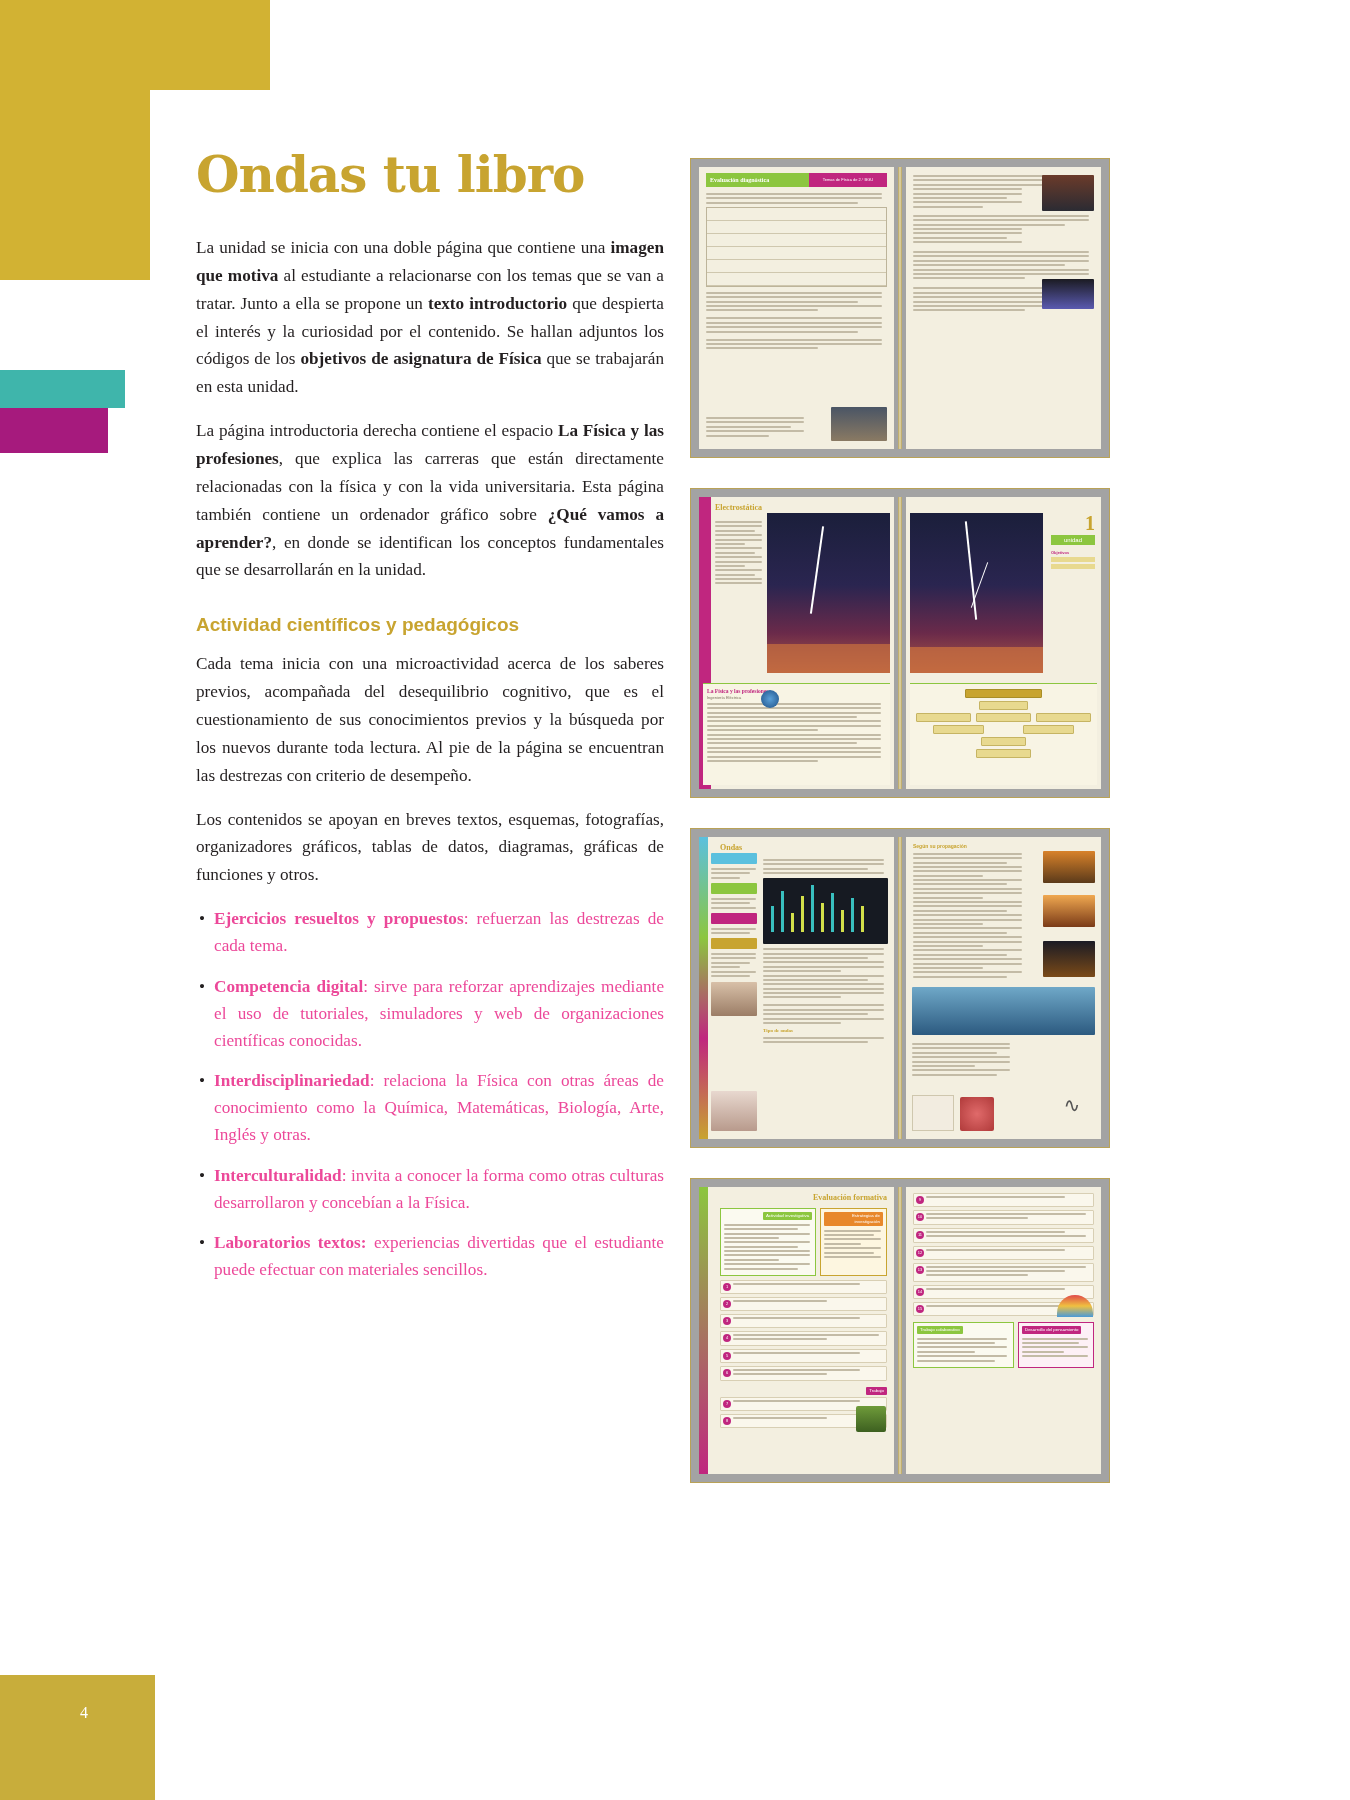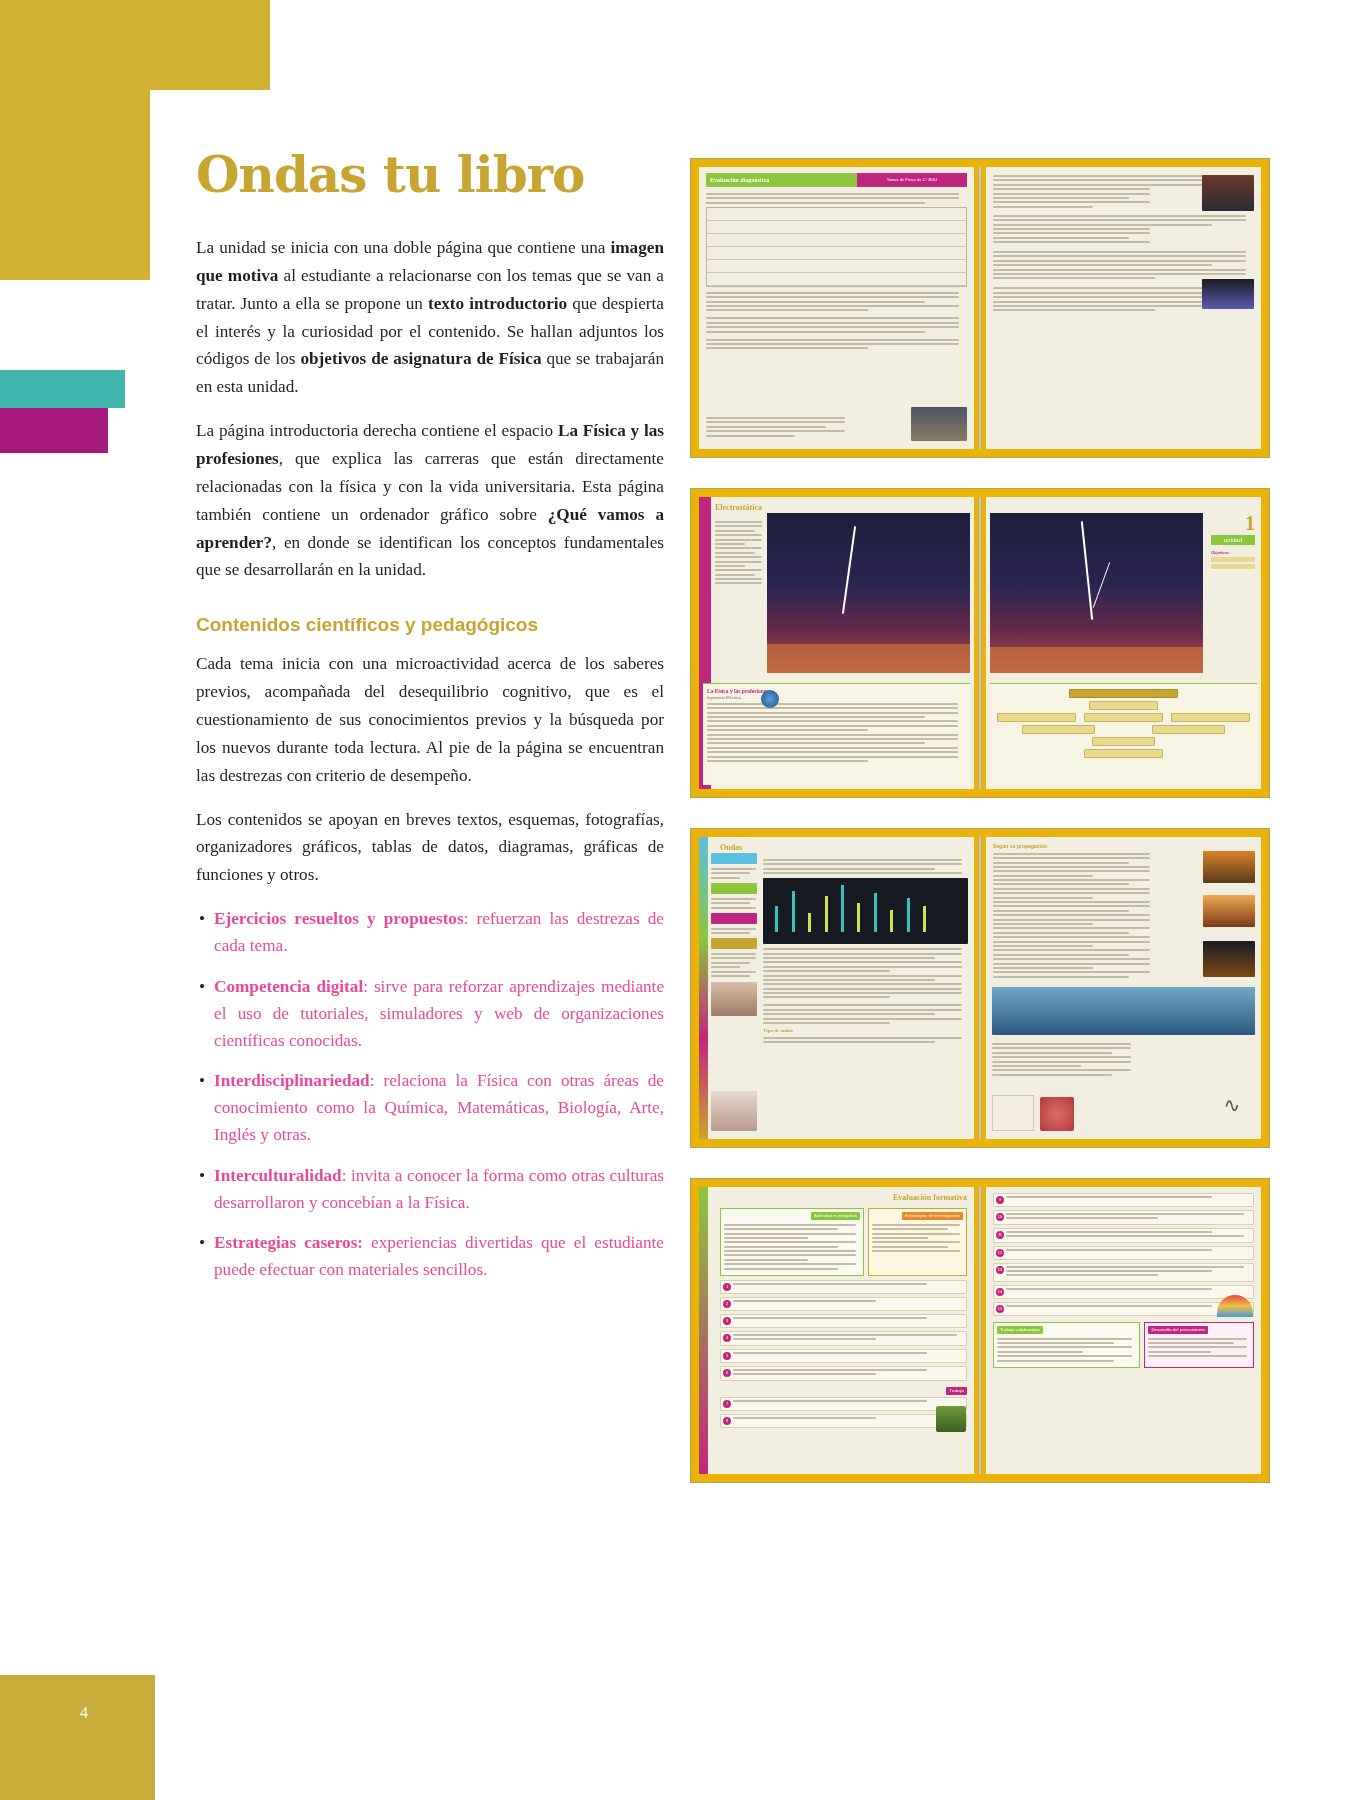--- a/index.html
+++ b/index.html
@@ -112,23 +112,23 @@
 
   
   .col-right {
     position: absolute;
     left: 690px;
     top: 158px;
     width: 500px;
   }
   .spread {
     position: relative;
-    width: 580px;
+    width: 420px;
     margin-bottom: 30px;
-    background: #eab308;
+    background: #a3a3a3;
     border: 1px solid #b9a257;
     box-sizing: border-box;
     overflow: hidden;
   }
   .spread .pages {
     position: absolute;
     left: 8px; top: 8px; right: 8px; bottom: 8px;
     display: flex;
     gap: 4px;
   }
@@ -262,32 +262,32 @@
 
 
   <p class="body">
     <span>La unidad se inicia con una doble página que contiene una </span><b>imagen que motiva</b><span> al estudiante a relacionarse con los temas que se van a tratar. Junto a ella se propone un </span><b>texto introductorio</b><span> que despierta el interés y la curiosidad por el contenido. Se hallan adjuntos los códigos de los </span><b>objetivos de asignatura de Física</b><span> que se trabajarán en esta unidad.</span>
   </p>
 
   <p class="body">
     <span>La página introductoria derecha contiene el espacio </span><b>La Física y las profesiones</b><span>, que explica las carreras que están directamente relacionadas con la física y con la vida universitaria. Esta página también contiene un ordenador gráfico sobre </span><b>¿Qué vamos a aprender?</b><span>, en donde se identifican los conceptos fundamentales que se desarrollarán en la unidad.</span>
   </p>
 
-  <h2 class="section">Contenidos científicos y pedagógicos</h2>
+  <h2 class="section">Actividad científicos y pedagógicos</h2>
 
   <p class="body">Cada tema inicia con una microactividad acerca de los saberes previos, acompañada del desequilibrio cognitivo, que es el cuestionamiento de sus conocimientos previos y la búsqueda por los nuevos durante toda lectura. Al pie de la página se encuentran las destrezas con criterio de desempeño.</p>
   <p class="body">Los contenidos se apoyan en breves textos, esquemas, fotografías, organizadores gráficos, tablas de datos, diagramas, gráficas de funciones y otros.</p>
 
 
   <ul class="bullets">
     <li><b>Ejercicios resueltos y propuestos</b><span>: refuerzan las destrezas de cada tema.</span></li>
     <li><b>Competencia digital</b><span>: sirve para reforzar aprendizajes mediante el uso de tutoriales, simuladores y web de organizaciones científicas conocidas.</span></li>
     <li><b>Interdisciplinariedad</b><span>: relaciona la Física con otras áreas de conocimiento como la Química, Matemáticas, Biología, Arte, Inglés y otras.</span></li>
     <li><b>Interculturalidad</b><span>: invita a conocer la forma como otras culturas desarrollaron y concebían a la Física.</span></li>
-    <li><b>Estrategias caseros:</b><span> experiencias divertidas que el estudiante puede efectuar con materiales sencillos.</span></li>
+    <li><b>Laboratorios textos:</b><span> experiencias divertidas que el estudiante puede efectuar con materiales sencillos.</span></li>
   </ul>
 </div>
 
 <div class="col-right">
 
   <div class="spread sp1">
     <div class="pages">
       <div class="page">
         <div class="hdr-green">Evaluación diagnóstica</div>
         <div class="hdr-pink">Temas de Física de 2.° BGU</div>

